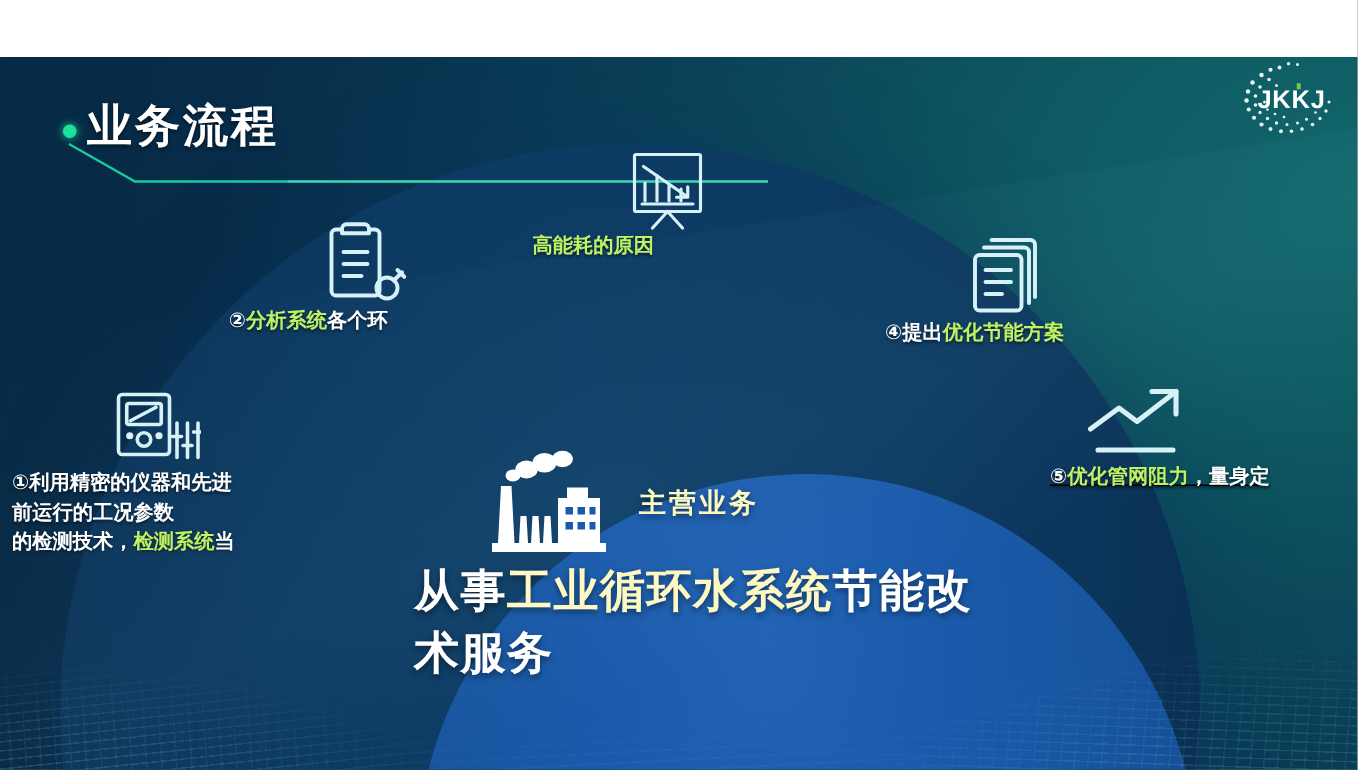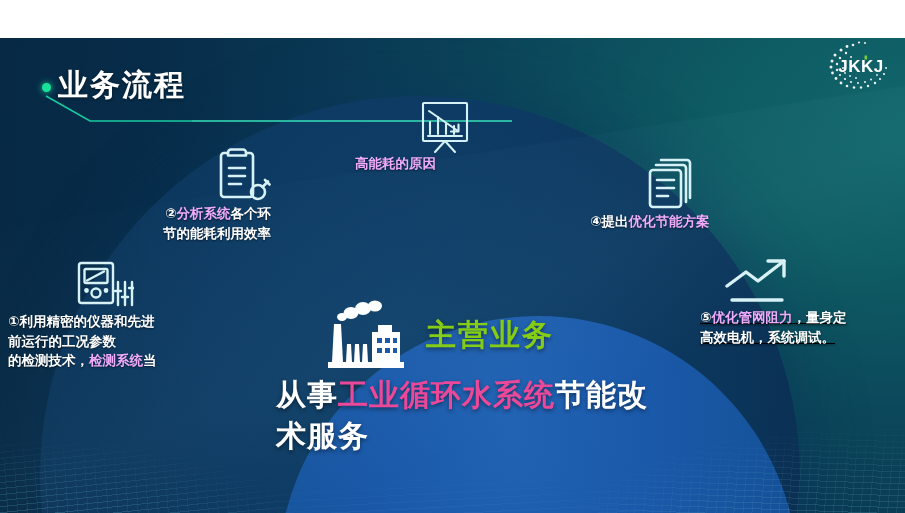--- a/index.html
+++ b/index.html
@@ -99,54 +99,54 @@
   .logo { position:absolute; right:6px; top:2px; width:80px; height:54px; }
 
   
   .step { position:absolute; }
   .step .icon { display:block; }
   .step .txt {
     font-size:13.5px; font-weight:bold; color:#ffffff;
     line-height:1.45; white-space:nowrap;
     text-shadow:0 1px 2px rgba(0,0,0,.55);
   }
-  .step .txt .hl { color:#f0abfc; }
+  .step .txt .hl { color:#bef264; }
 
   #step1 { left:8px;  top:222px; }
   #step1 .icon { margin-left:68px; }
   #step2 { left:140px; top:108px; }
   #step2 .icon { margin-left:75px; }
-  #step2 .txt  { text-align:right; }
+  #step2 .txt  { text-align:center; }
   #step3 { left:355px; top:62px; }
   #step3 .icon { margin-left:62px; }
   #step4 { left:590px; top:116px; }
   #step4 .icon { margin-left:55px; }
   #step5 { left:700px; top:218px;text-decoration:underline; }
   #step5 .icon { margin-left:22px; }
 
   
   .center-head {
     position:absolute; left:320px; top:262px;
     display:flex; align-items:center; gap:14px;
   }
   .center-head .label {
-    font-size:30px; font-weight:bold; color:#84cc16;
+    font-size:18px; font-weight:bold; color:#fef9c3;
     letter-spacing:2px;
     text-shadow:0 2px 4px rgba(0,0,0,.45);
   }
   .center-body {
     position:absolute; left:276px; top:336px; width:400px;
   }
   .center-body .line {
     font-size:30px; font-weight:bold; color:#ffffff;
     line-height:1.38; letter-spacing:1px;
     text-shadow:0 2px 4px rgba(0,0,0,.45);
     white-space:nowrap;
   }
-  .center-body .gold { color:#ec4899; }
+  .center-body .gold { color:#fef9c3; }
 </style>
 </head>
 <body>
 
 <div id="slide">
 
   <div class="bg-base"></div>
   <div class="dome-outer"></div>
   <div class="dome-inner"></div>
   <div class="sweep"></div>
@@ -240,21 +240,20 @@
         <path d="M14 22 H30"></path>
           <path d="M14 30 H30"></path>
           <path d="M14 38 H26"></path>
         <circle cx="43" cy="46" r="7"></circle>
         <path d="M47.5 41 L53 35.5"></path>
         <path d="M50 34 L54.5 38.5"></path>
       </g>
     </svg>
     <div class="txt">
         <div><span>②</span><span class="hl">分析系统</span><span>各个环</span></div>
-        <div><span>节的能耗利用效率</span></div>
       </div>
   </div>
 
   <div class="step" id="step3">
     <svg class="icon" width="56" height="54" viewBox="0 0 56 54">
       <g fill="none" stroke="#d6f2f7" stroke-width="2.1" stroke-linecap="round" stroke-linejoin="round">
         <rect x="6" y="3" width="44" height="38" rx="1"></rect>
         <path d="M13 34 V22"></path>
           <path d="M21 34 V17"></path>
           <path d="M29 34 V24"></path>
@@ -290,21 +289,20 @@
   <div class="step" id="step5">
     <svg class="icon" width="76" height="52" viewBox="0 0 76 52">
       <g fill="none" stroke="#d6f2f7" stroke-width="3.4" stroke-linecap="round" stroke-linejoin="round">
         <path d="M5 30 L24 16 L36 25 L62 5"></path>
         <path d="M46 5 L62 5 L62 20"></path>
         <path d="M10 44 H60"></path>
       </g>
     </svg>
     <div class="txt">
         <div><span>⑤</span><span class="hl">优化管网阻力</span><span>，量身定</span></div>
-        <div><span>高效电机，系统调试。</span></div>
       </div>
   </div>
 
   <div class="center-head">
     <svg width="92" height="70" viewBox="0 0 92 70">
       <g fill="#ffffff">
         <ellipse cx="31" cy="13" rx="7.5" ry="6"></ellipse>
         <ellipse cx="43" cy="8.5" rx="8" ry="6.5"></ellipse>
         <ellipse cx="55" cy="6" rx="7" ry="5.5"></ellipse>
         <ellipse cx="22" cy="17" rx="5" ry="4"></ellipse>

